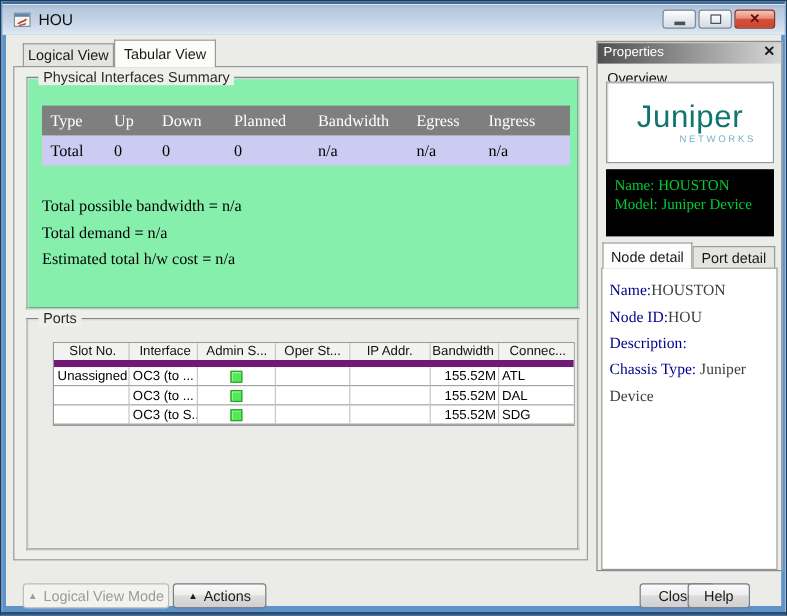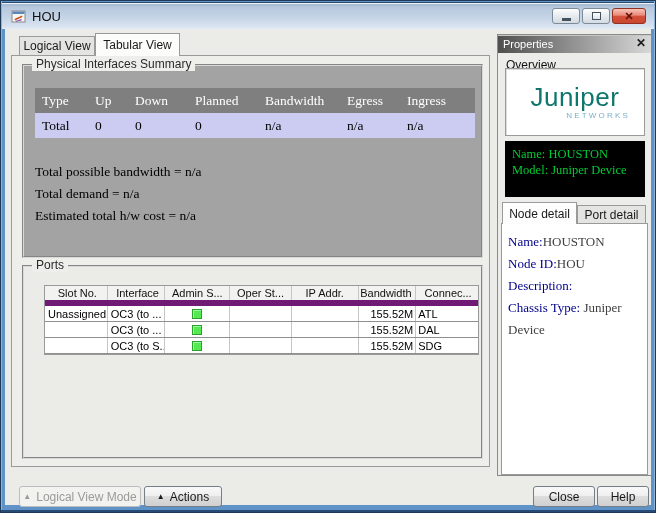--- a/index.html
+++ b/index.html
@@ -51,21 +51,21 @@
     position:absolute; left:6px; top:26px; width:479px; height:412px;
     background:#eeeeeb; border:1px solid #9a9a9a; z-index:1;
   }
 
   
   .groupbox{ position:absolute; border:2px groove #d9d9d9; }
   .groupbox > .gb-title{
     position:absolute; top:-9px; left:8px; background:#eeeeeb; padding:0 4px;
     font-size:12px; color:#2a2a2a; white-space:nowrap;
   }
-  .gb-summary{ left:10px; top:8px; width:461px; height:194px; background:#a3a3a3; }
+  .gb-summary{ left:10px; top:8px; width:461px; height:194px; background:#86efac; }
   .gb-ports{ left:10px; top:209px; width:461px; height:194px; background:#ebebe8; }
 
   
   .sum-table{ position:absolute; left:11px; top:22px; width:440px; font-family:"Liberation Serif", serif; font-size:13.5px; }
   .sum-row{ display:flex; height:25px; align-items:center; }
   .sum-head{ background:#7f7f7f; color:#ffffff; }
   .sum-data{ background:#ccccf2; color:#000; }
   .sum-cell{ padding-left:7px; overflow:hidden; white-space:nowrap; }
   .sc0{width:53px;} .sc1{width:40px;} .sc2{width:60px;} .sc3{width:70px;} .sc4{width:82px;} .sc5{width:60px;} .sc6{width:75px;}
 
@@ -125,21 +125,21 @@
   .btn{
     position:absolute; top:457px; height:21px; border:1px solid #757d86; border-radius:3px;
     background:linear-gradient(180deg,#f9f9f9,#efefef 45%,#dddddd 50%,#d0d0d0);
     font-size:12px; color:#1a1a1a; display:flex; align-items:center; justify-content:center; gap:5px; cursor:default;
   }
   .btn .arrow{ font-size:8px; line-height:1; }
   .btn.disabled{ border-color:#babdbf; background:#f2f2ef; color:#9b9b9b; }
   .btn-lvm{ left:14px; width:122px; }
   .btn-actions{ left:139px; width:78px; }
   .btn-close{ left:528px; width:62px; }
-  .btn-help{ left:592px; width:52px;text-align:center; }
+  .btn-help{ left:568px; width:52px;text-align:center; }
 </style>
 </head>
 <body>
 
 <div class="window">
 
   <div class="titlebar">
     <svg class="app-icon" viewBox="0 0 15 15">
       <rect x="1" y="2" width="13" height="11" fill="#f5f5f2" stroke="#8a8a8a" stroke-width="1"></rect>
       <rect x="1.5" y="2.5" width="12" height="2.5" fill="#5b87b8"></rect>

